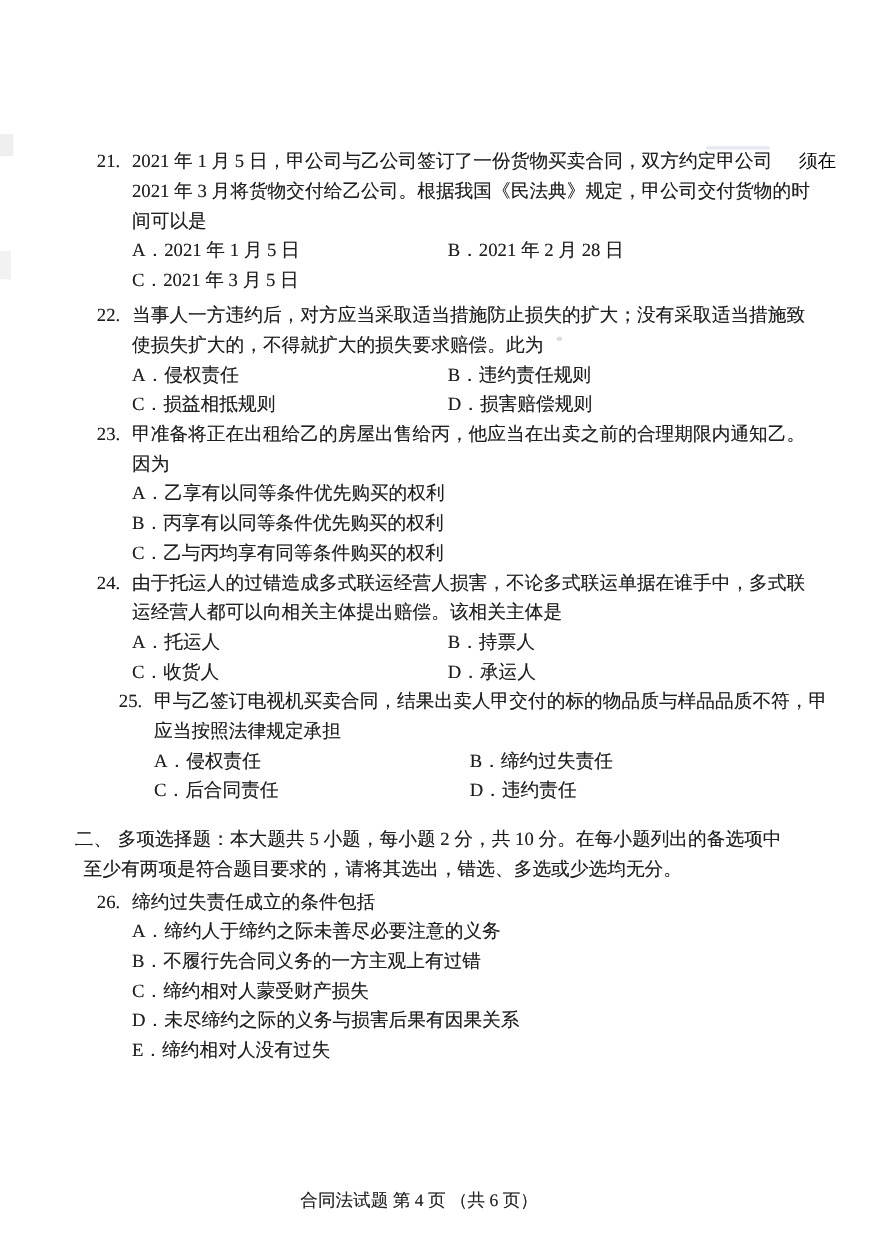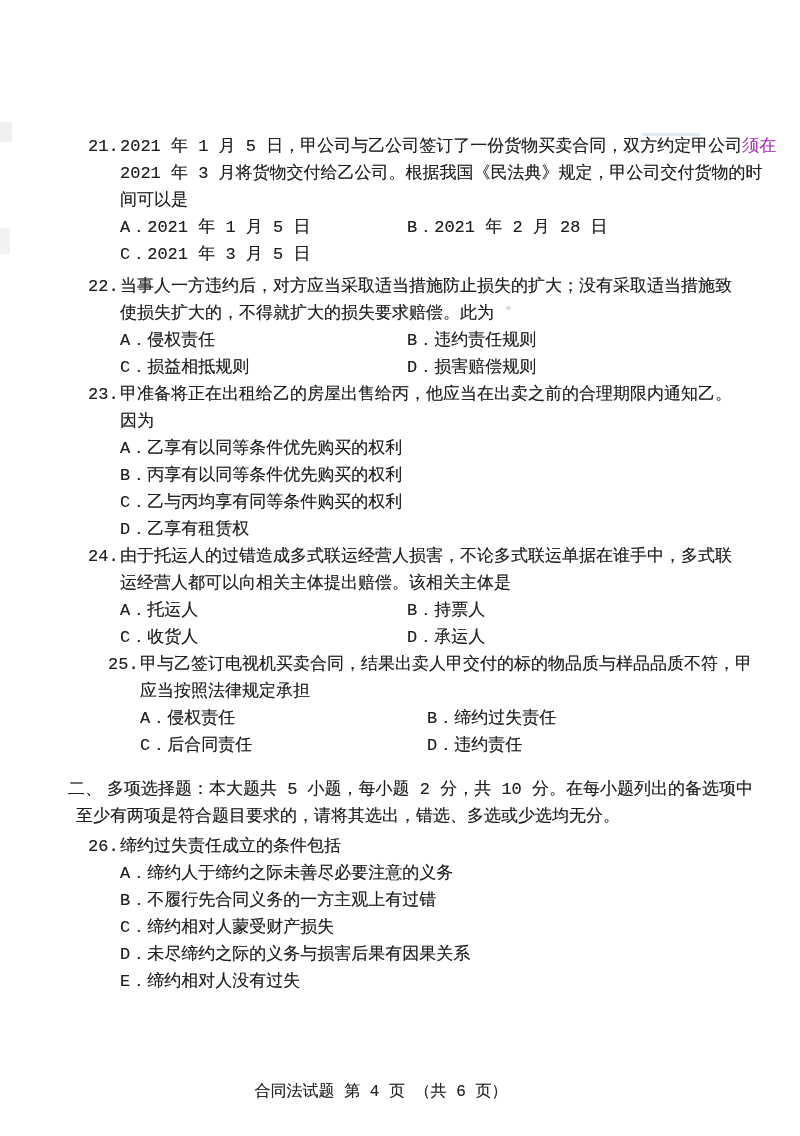--- a/index.html
+++ b/index.html
@@ -2,36 +2,36 @@
 <html lang="zh"><head>
 <meta charset="utf-8">
 <style>
   html, body { margin: 0; padding: 0; background: #ffffff; }
   .page {
     position: relative;
     width: 800px;
     height: 1136px;
     background: #ffffff;
     overflow: hidden;
-    font-family: Liberation Mono, monospace;
+    font-family: Liberation Serif, serif;
     color: #1f1f1f;
   }
   .content { position: absolute; top: 133px; left: 0; width: 800px; }
   .line, .optrow {
     font-size: 17px;
     line-height: 27px;
     white-space: nowrap;
     text-shadow: 0 0 0.5px rgba(40,40,40,0.55);
   }
   .first { display: flex; padding-left: 88px; }
   .qnum { width: 32px; flex: none; }
   .cont { padding-left: 120px; }
   .optrow { display: flex; padding-left: 120px; }
   .opt.c1 { width: 287px; flex: none; }
-  .faded { color: #a21caf; text-shadow: none; }
+  .faded { color: #000000; text-shadow: none; margin-left: 24px; }
   .sec-first { display: flex; padding-left: 68px; }
   .sec-num { width: 39px; flex: none; }
   .sec-cont { padding-left: 76px; }
   #q21 { margin-bottom: 5px; }
   #q25 { margin-bottom: 17px; padding-left: 20px; }
   #sec2 { margin-bottom: 3px; }
   .footer {
     position: absolute;
     top: 1082px;
     left: 0;
@@ -101,23 +101,20 @@
       <div class="line cont">因为</div>
       <div class="optrow">
         <span class="opt">A．乙享有以同等条件优先购买的权利</span>
       </div>
       <div class="optrow">
         <span class="opt">B．丙享有以同等条件优先购买的权利</span>
       </div>
       <div class="optrow">
         <span class="opt">C．乙与丙均享有同等条件购买的权利</span>
       </div>
-      <div class="optrow">
-        <span class="opt">D．乙享有租赁权</span>
-      </div>
     </section>
 
     <section class="q" id="q24">
       <div class="line first">
         <span class="qnum">24.</span>
         <span>由于托运人的过错造成多式联运经营人损害，不论多式联运单据在谁手中，多式联</span>
       </div>
       <div class="line cont">运经营人都可以向相关主体提出赔偿。该相关主体是</div>
       <div class="optrow">
         <span class="opt c1">A．托运人</span>

